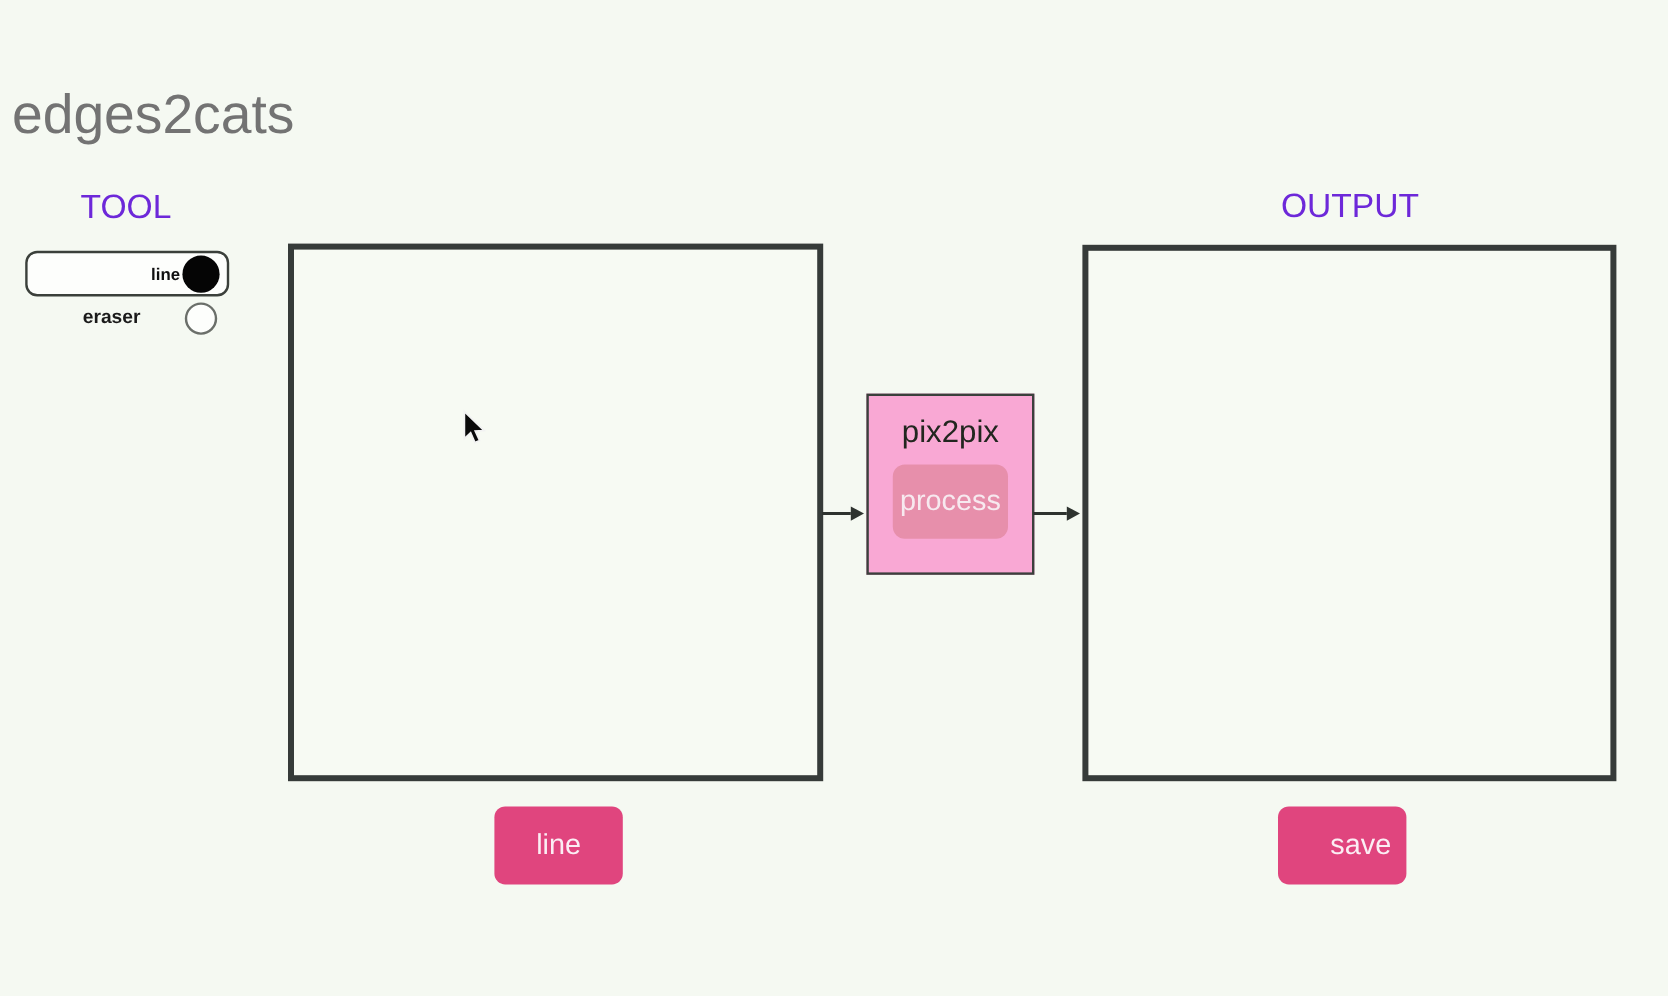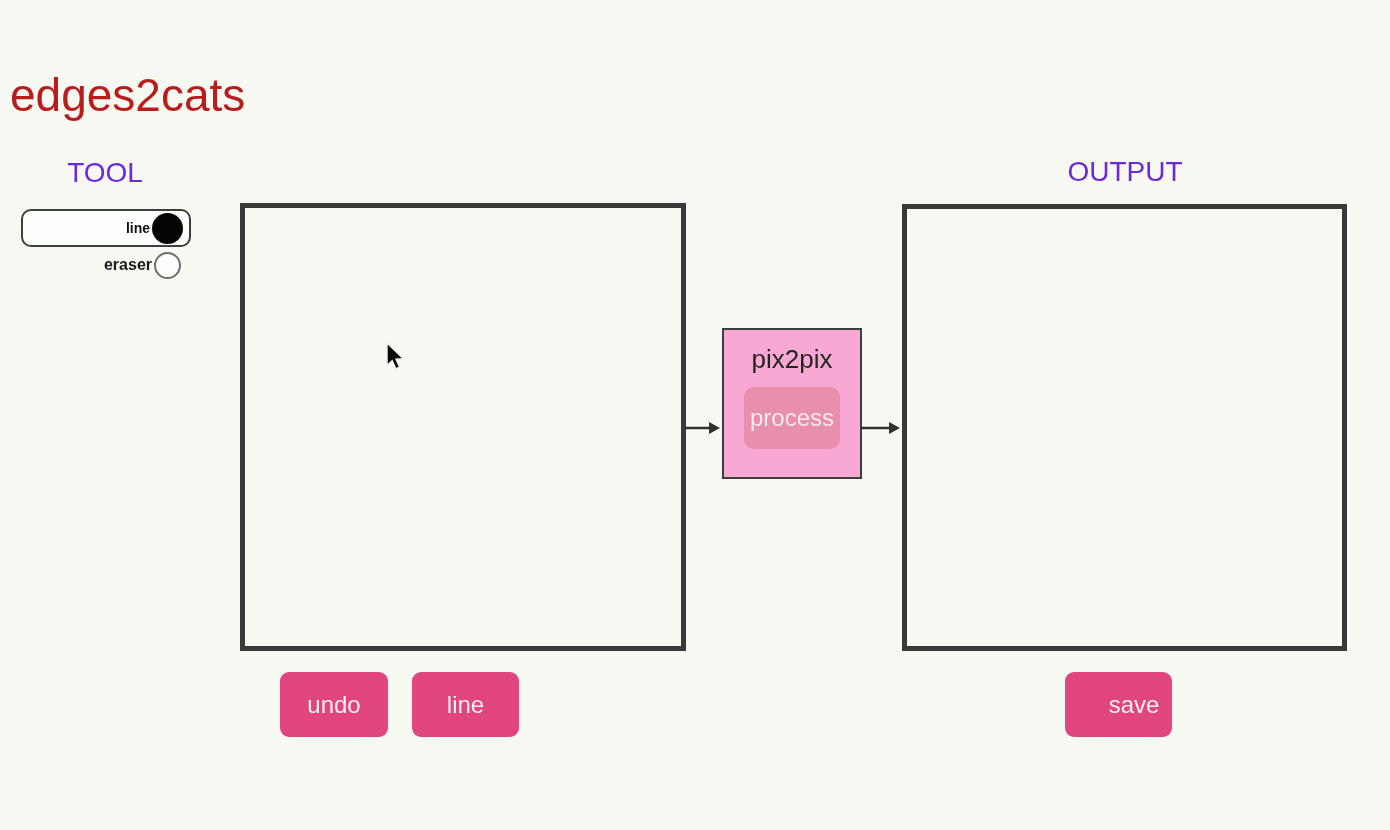--- a/index.html
+++ b/index.html
@@ -13,21 +13,21 @@
     position: relative;
     width: 1390px;
     height: 830px;
     background: #f5f9f2;
   }
   .page-title {
     position: absolute;
     left: 10px; top: 68px;
     font-size: 46px;
     font-weight: 400;
-    color: #b91c1c;
+    color: #737373;
     letter-spacing: 0px;
   }
   .section-heading {
     position: absolute;
     font-size: 28px;
     font-weight: 400;
     color: #6d28d9;
     text-align: center;
   }
   #tool-heading   { left: 20px;  top: 157px; width: 170px; }
@@ -47,20 +47,21 @@
     border: 2.5px solid #3b403b;
     border-radius: 10px;
     background: #fdfefc;
     height: 38px;
     padding-right: 6px;
   }
   .tool-option.unselected {
     height: 34px;
     padding-right: 10px;
     margin-top: 1px;
+    gap: 35px;
   }
   .tool-option .opt-label {
     font-size: 14px;
     font-weight: 700;
     color: #101010;
     margin-right: 2px;
   }
   .tool-option.unselected .opt-label { font-size: 16px; color: #1a1a1a; }
   .radio-dot {
     width: 31px; height: 31px;
@@ -174,17 +175,16 @@
     <button class="process-btn">process</button>
   </div>
 
   <svg class="arrow-svg" id="arrow-right" width="40" height="20" viewBox="0 0 40 20">
     <line x1="0" y1="10" x2="28" y2="10" stroke="#2e332f" stroke-width="2.5"></line>
     <polygon points="28,4 39,10 28,16" fill="#2e332f"></polygon>
   </svg>
 
   <div class="canvas-box" id="output-canvas"></div>
 
-  <button class="action-btn" id="undo-btn">undo</button>
   <button class="action-btn" id="clear-btn">line</button>
   <button class="action-btn" id="save-btn">save</button>
 
 </div>
 
 </body></html>

